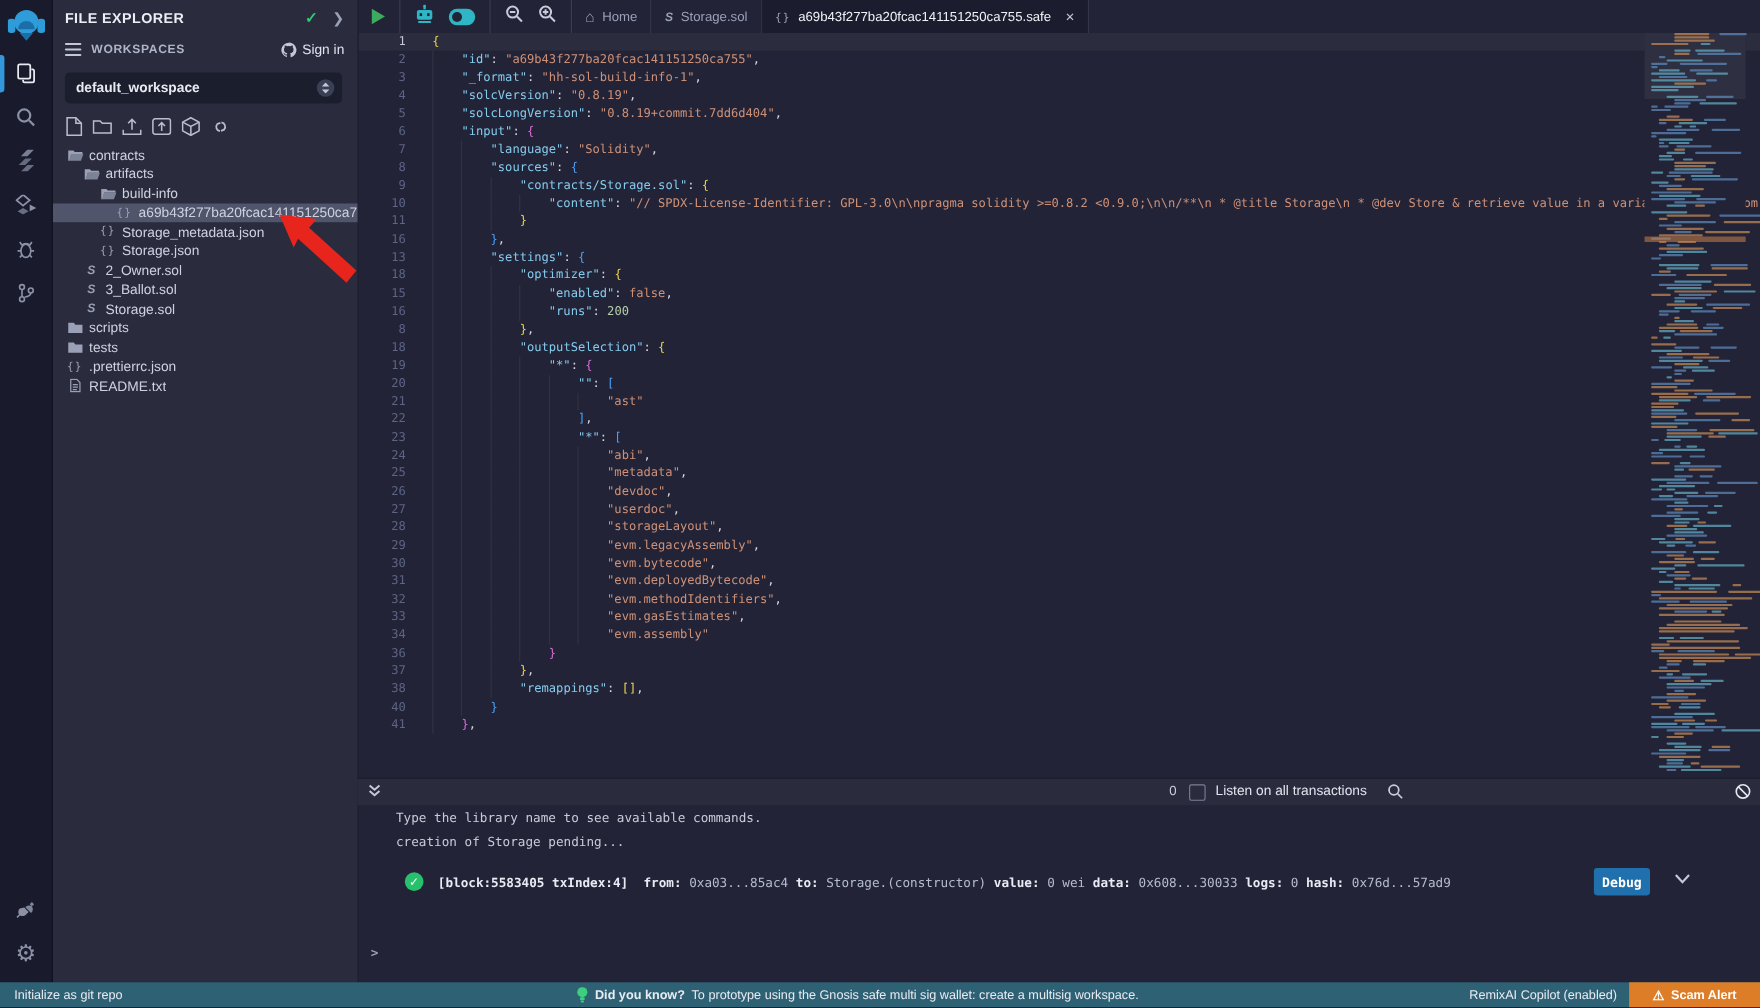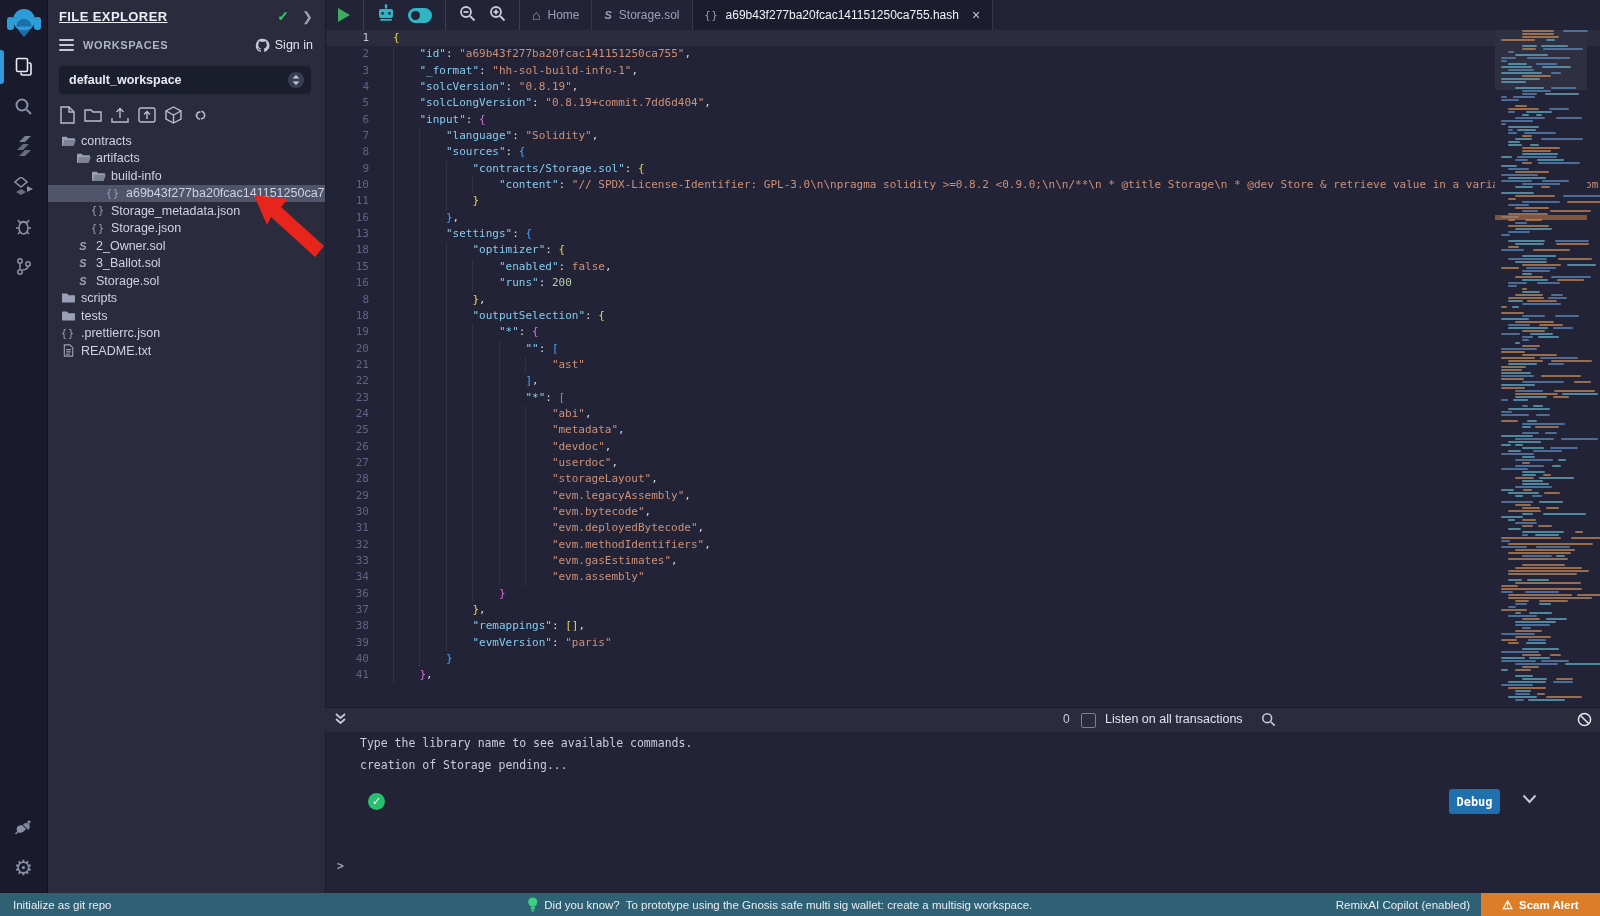--- a/index.html
+++ b/index.html
@@ -8,21 +8,21 @@
   
   .activitybar{position:absolute;left:0;top:0;width:47px;bottom:23px;background:#191b2c;border-right:1px solid #101120;z-index:5;}
   .ab-ic{width:47px;height:40px;display:flex;align-items:center;justify-content:center;color:#8a90a6;}
   .ab-ic svg{display:block;}
   .ab-active-bar{position:absolute;left:0;top:50px;width:4px;height:34px;border-radius:0 3px 3px 0;background:#3398db;}
   .ab-bottom{position:absolute;bottom:6px;left:0;width:47px;}
   .gear-glyph{font-size:21px;color:#8a90a6;line-height:1;}
   
   .sidepanel{position:absolute;left:47px;top:0;width:278px;bottom:23px;background:#2a2c3e;z-index:4;border-right:1px solid #1a1c2b;}
   .sp-header{position:relative;height:32px;display:flex;align-items:center;padding:0 12px;}
-  .sp-title{font-size:13px;font-weight:700;color:#eceef5;letter-spacing:.4px;text-decoration:underline;}
+  .sp-title{font-size:13px;font-weight:700;color:#eceef5;letter-spacing:.4px;}
   .sp-check{position:absolute;right:36px;color:#2ecc71;font-size:14px;font-weight:700;}
   .sp-chev{position:absolute;right:12px;color:#9aa0b5;font-size:13px;}
   .sp-ws-row{position:relative;height:26px;display:flex;align-items:center;padding:0 12px;gap:9px;}
   .hamburger{display:inline-block;}
   .hamburger i{display:block;width:15px;height:2px;background:#c3c8d8;margin:3px 0;border-radius:1px;}
   .ws-label{font-size:11px;color:#aeb4c8;letter-spacing:.6px;font-weight:600;}
   .signin{position:absolute;right:12px;display:flex;align-items:center;gap:5px;color:#dfe3ee;font-size:12.5px;}
   .ws-select{position:relative;margin:8px 14px 0 12px;height:28px;background:#1b1e2d;border-radius:4px;display:flex;align-items:center;padding:0 10px;color:#e8eaf2;font-size:12.5px;font-weight:600;}
   .ws-badge{position:absolute;right:7px;width:16px;height:16px;border-radius:50%;background:#3b3f55;display:flex;align-items:center;justify-content:center;}
   .sp-actions{display:flex;align-items:center;gap:9px;padding:12px 0 6px 13px;color:#b8bdcf;}
@@ -72,21 +72,21 @@
   .tx-check{position:absolute;left:43px;top:62px;width:17px;height:17px;border-radius:50%;background:#27c06c;color:#fff;font-size:11px;display:flex;align-items:center;justify-content:center;font-family:"Liberation Sans",sans-serif;}
   .tx-line{position:absolute;left:73px;top:64px;white-space:pre;color:#b6bccf;}
   .tx-line b{color:#e8ebf4;font-weight:700;}
   .debug-btn{position:absolute;right:100px;top:58px;width:51px;height:25px;background:#1f70ad;color:#fff;border:none;border-radius:3px;font-size:12px;font-weight:700;font-family:"DejaVu Sans Mono",monospace;}
   .tx-chev{position:absolute;right:63px;top:62px;color:#c3c8da;}
   .prompt{position:absolute;left:12px;top:128px;color:#9aa0b5;font-weight:700;}
   
   .statusbar{position:absolute;left:0;right:0;bottom:0;height:23px;background:#2f6175;color:#e8ecf2;font-size:11.5px;display:flex;align-items:center;z-index:10;}
   .sb-left{margin-left:13px;}
   .sb-tip{position:absolute;left:50%;transform:translateX(-54%);display:flex;align-items:center;gap:6px;white-space:nowrap;}
-  .sb-tip b{font-weight:400;}
+  .sb-tip b{font-weight:700;}
   .sb-copilot{position:absolute;right:130px;}
   .sb-scam{position:absolute;right:0;top:0;bottom:0;width:119px;background:#dd7d27;display:flex;align-items:center;justify-content:center;gap:6px;font-weight:700;color:#fff;}
   .warn-glyph{font-size:12px;color:#fff;}
 </style>
 </head>
 <body>
 
 <div class="app">
 
   <div class="activitybar">
@@ -354,21 +354,21 @@
           <div class="tab">
             <span><span class="home-ic">⌂</span></span>
             <span>Home</span>
           </div>
           <div class="tab">
             <span><span class="sol-ico">S</span></span>
             <span>Storage.sol</span>
           </div>
           <div class="tab active">
             <span><span class="json-ico">{}</span></span>
-            <span>a69b43f277ba20fcac141151250ca755.hash</span>
+            <span>a69b43f277ba20fcac141151250ca755.safe</span>
             <span class="close">×</span>
           </div>
         </div>
     </div>
 
     <div class="editor">
       <div id="code">
           <div class="cl cur"><span class="ln">1</span><span class="lc" style="padding-left:0px"><span style="color:#e8d44d">{</span></span></div>
           <div class="cl"><i class="ig" style="left:68px"></i><span class="ln">2</span><span class="lc" style="padding-left:26.48px"><span style="color:#85cbee">"id"</span><span style="color:#d6d9e4">: </span><span style="color:#ce9178">"a69b43f277ba20fcac141151250ca755"</span><span style="color:#d6d9e4">,</span></span></div>
           <div class="cl"><i class="ig" style="left:68px"></i><span class="ln">3</span><span class="lc" style="padding-left:26.48px"><span style="color:#85cbee">"_format"</span><span style="color:#d6d9e4">: </span><span style="color:#ce9178">"hh-sol-build-info-1"</span><span style="color:#d6d9e4">,</span></span></div>
@@ -399,21 +399,20 @@
           <div class="cl"><i class="ig" style="left:68px"></i><i class="ig" style="left:94.48px"></i><i class="ig" style="left:120.96000000000001px"></i><i class="ig" style="left:147.44px"></i><i class="ig" style="left:173.92000000000002px"></i><i class="ig" style="left:200.4px"></i><span class="ln">28</span><span class="lc" style="padding-left:158.88px"><span style="color:#ce9178">"storageLayout"</span><span style="color:#d6d9e4">,</span></span></div>
           <div class="cl"><i class="ig" style="left:68px"></i><i class="ig" style="left:94.48px"></i><i class="ig" style="left:120.96000000000001px"></i><i class="ig" style="left:147.44px"></i><i class="ig" style="left:173.92000000000002px"></i><i class="ig" style="left:200.4px"></i><span class="ln">29</span><span class="lc" style="padding-left:158.88px"><span style="color:#ce9178">"evm.legacyAssembly"</span><span style="color:#d6d9e4">,</span></span></div>
           <div class="cl"><i class="ig" style="left:68px"></i><i class="ig" style="left:94.48px"></i><i class="ig" style="left:120.96000000000001px"></i><i class="ig" style="left:147.44px"></i><i class="ig" style="left:173.92000000000002px"></i><i class="ig" style="left:200.4px"></i><span class="ln">30</span><span class="lc" style="padding-left:158.88px"><span style="color:#ce9178">"evm.bytecode"</span><span style="color:#d6d9e4">,</span></span></div>
           <div class="cl"><i class="ig" style="left:68px"></i><i class="ig" style="left:94.48px"></i><i class="ig" style="left:120.96000000000001px"></i><i class="ig" style="left:147.44px"></i><i class="ig" style="left:173.92000000000002px"></i><i class="ig" style="left:200.4px"></i><span class="ln">31</span><span class="lc" style="padding-left:158.88px"><span style="color:#ce9178">"evm.deployedBytecode"</span><span style="color:#d6d9e4">,</span></span></div>
           <div class="cl"><i class="ig" style="left:68px"></i><i class="ig" style="left:94.48px"></i><i class="ig" style="left:120.96000000000001px"></i><i class="ig" style="left:147.44px"></i><i class="ig" style="left:173.92000000000002px"></i><i class="ig" style="left:200.4px"></i><span class="ln">32</span><span class="lc" style="padding-left:158.88px"><span style="color:#ce9178">"evm.methodIdentifiers"</span><span style="color:#d6d9e4">,</span></span></div>
           <div class="cl"><i class="ig" style="left:68px"></i><i class="ig" style="left:94.48px"></i><i class="ig" style="left:120.96000000000001px"></i><i class="ig" style="left:147.44px"></i><i class="ig" style="left:173.92000000000002px"></i><i class="ig" style="left:200.4px"></i><span class="ln">33</span><span class="lc" style="padding-left:158.88px"><span style="color:#ce9178">"evm.gasEstimates"</span><span style="color:#d6d9e4">,</span></span></div>
           <div class="cl"><i class="ig" style="left:68px"></i><i class="ig" style="left:94.48px"></i><i class="ig" style="left:120.96000000000001px"></i><i class="ig" style="left:147.44px"></i><i class="ig" style="left:173.92000000000002px"></i><i class="ig" style="left:200.4px"></i><span class="ln">34</span><span class="lc" style="padding-left:158.88px"><span style="color:#ce9178">"evm.assembly"</span></span></div>
           <div class="cl"><i class="ig" style="left:68px"></i><i class="ig" style="left:94.48px"></i><i class="ig" style="left:120.96000000000001px"></i><i class="ig" style="left:147.44px"></i><span class="ln">36</span><span class="lc" style="padding-left:105.92px"><span style="color:#d86fd8">}</span></span></div>
           <div class="cl"><i class="ig" style="left:68px"></i><i class="ig" style="left:94.48px"></i><i class="ig" style="left:120.96000000000001px"></i><span class="ln">37</span><span class="lc" style="padding-left:79.44px"><span style="color:#e8d44d">}</span><span style="color:#d6d9e4">,</span></span></div>
           <div class="cl"><i class="ig" style="left:68px"></i><i class="ig" style="left:94.48px"></i><i class="ig" style="left:120.96000000000001px"></i><span class="ln">38</span><span class="lc" style="padding-left:79.44px"><span style="color:#85cbee">"remappings"</span><span style="color:#d6d9e4">: </span><span style="color:#e8d44d">[]</span><span style="color:#d6d9e4">,</span></span></div>
-          <div class="cl"><i class="ig" style="left:68px"></i><i class="ig" style="left:94.48px"></i><i class="ig" style="left:120.96000000000001px"></i><span class="ln">39</span><span class="lc" style="padding-left:79.44px"><span style="color:#85cbee">"evmVersion"</span><span style="color:#d6d9e4">: </span><span style="color:#ce9178">"paris"</span></span></div>
           <div class="cl"><i class="ig" style="left:68px"></i><i class="ig" style="left:94.48px"></i><span class="ln">40</span><span class="lc" style="padding-left:52.96px"><span style="color:#4ba0f5">}</span></span></div>
           <div class="cl"><i class="ig" style="left:68px"></i><span class="ln">41</span><span class="lc" style="padding-left:26.48px"><span style="color:#d86fd8">}</span><span style="color:#d6d9e4">,</span></span></div>
         </div>
       <div class="minimap" id="minimap">
           <div class="mm-slider"></div>
           <div class="mm-bar" style="top: 0px; left: 27px; width: 31.5512px; background: rgb(191, 135, 86); opacity: 0.75;"></div>
           <div class="mm-bar" style="top: 0px; left: 68.0667px; width: 24.8024px; background: rgb(92, 135, 184); opacity: 0.75;"></div>
           <div class="mm-bar" style="top: 3px; left: 27px; width: 31.9953px; background: rgb(191, 135, 86); opacity: 0.75;"></div>
           <div class="mm-bar" style="top: 6px; left: 27px; width: 37.2933px; background: rgb(191, 135, 86); opacity: 0.75;"></div>
           <div class="mm-bar" style="top: 9px; left: 6px; width: 34.1119px; background: rgb(191, 135, 86); opacity: 0.75;"></div>
@@ -745,20 +744,21 @@
             <circle cx="8" cy="8" r="6.5"></circle>
             <line x1="3.4" y1="3.4" x2="12.6" y2="12.6"></line>
           </svg>
       </span>
     </div>
 
     <div class="terminal">
       <div class="term-line" style="top:5px">Type the library name to see available commands.</div>
       <div class="term-line" style="top:27px">creation of Storage pending...</div>
       <div class="tx-check">✓</div>
+      <div class="tx-line" id="tx-line"><b>[block:5583405 txIndex:4]</b>  <b>from:</b> 0xa03...85ac4 <b>to:</b> Storage.(constructor) <b>value:</b> 0 wei <b>data:</b> 0x608...30033 <b>logs:</b> 0 <b>hash:</b> 0x76d...57ad9</div>
       <button class="debug-btn">Debug</button>
       <span class="tx-chev">
         <svg width="15" height="10" viewBox="0 0 15 10" fill="none" stroke="#c3c8da" stroke-width="2">
             <path d="M1.5 1.5 L7.5 8 13.5 1.5"></path>
           </svg>
       </span>
       <div class="prompt">&gt;</div>
     </div>
   </div>
 

